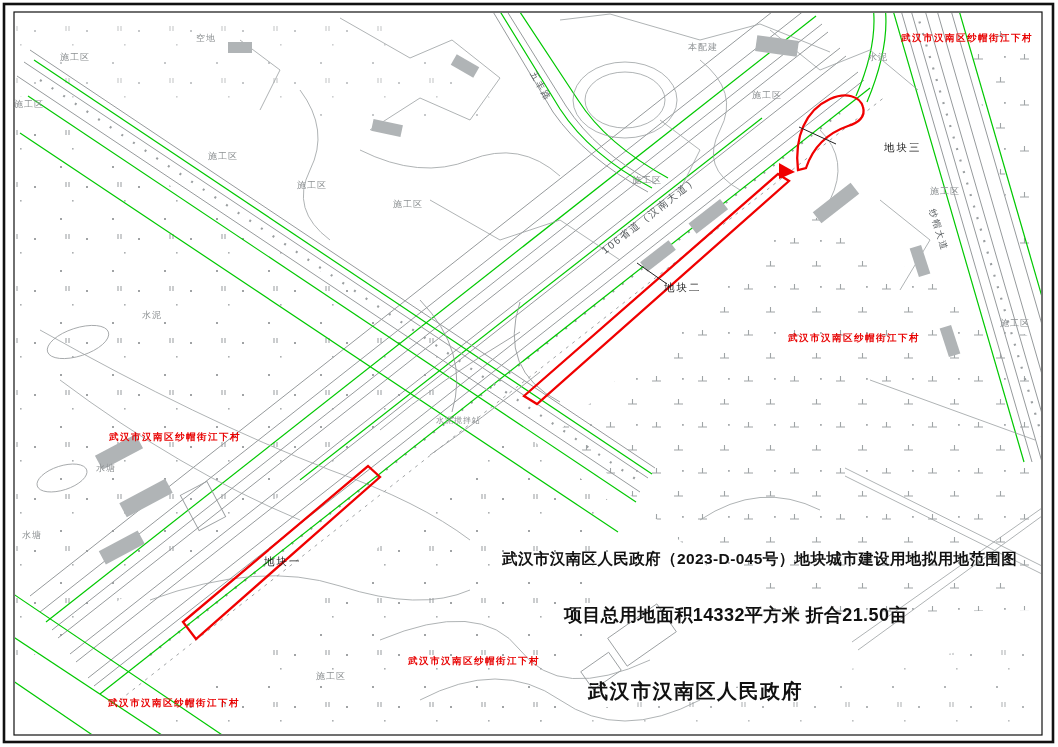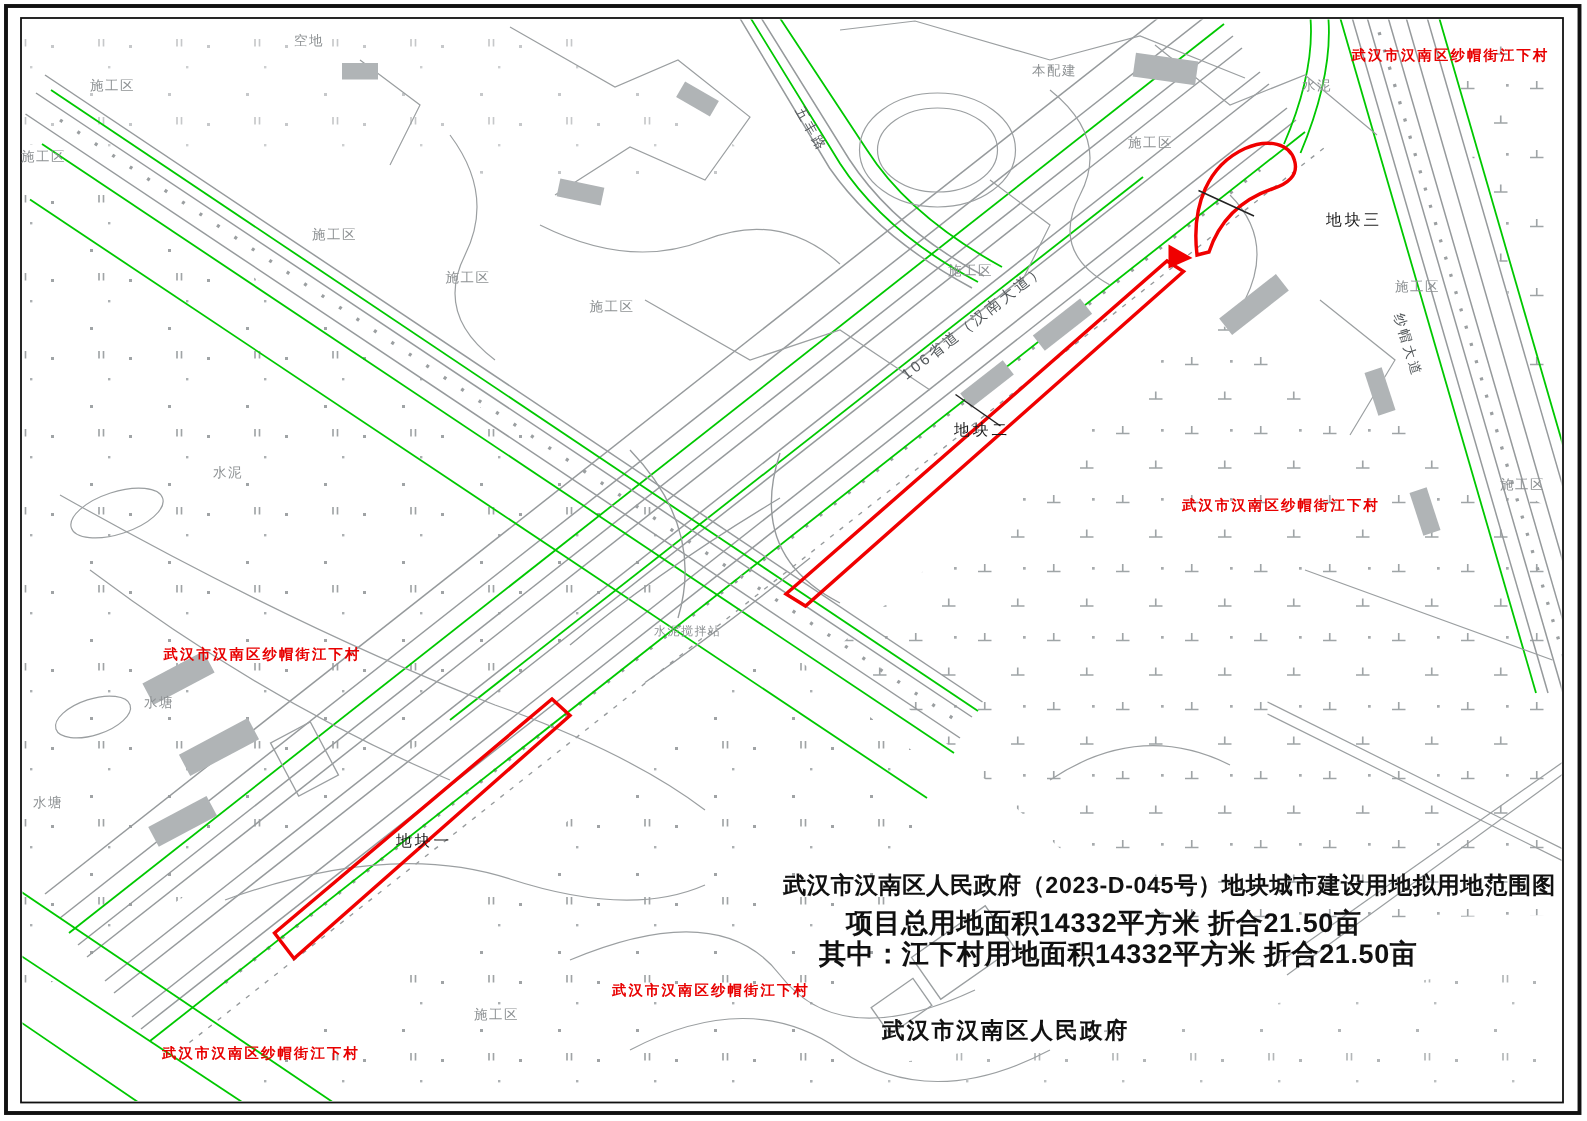--- a/index.html
+++ b/index.html
@@ -6,21 +6,21 @@
   .stage{position:relative;width:1058px;height:747px;background:#ffffff;overflow:hidden;}
   .stage svg{position:absolute;left:0;top:0;}
   .lbl{position:absolute;white-space:nowrap;line-height:1;}
   .lbl-gray{color:#8d9193;font-size:9px;letter-spacing:1px;}
   .lbl-red{color:#e80000;font-size:9.5px;font-weight:bold;letter-spacing:1.5px;margin-left:16px;}
   .lbl-parcel{color:#1a1a1a;font-size:10.5px;letter-spacing:2px;}
   .lbl-road{color:#52575a;font-size:10px;letter-spacing:2px;transform-origin:left top;}
   .title-line{position:absolute;color:#111;font-weight:bold;white-space:nowrap;}
   .t1{font-size:15.5px;letter-spacing:0.4px;}
   .t2{font-size:18px;letter-spacing:0.4px;}
-  .t4{font-size:15px;letter-spacing:1.5px;}
+  .t4{font-size:20px;letter-spacing:1.5px;}
 </style>
 </head>
 <body>
 
 <div class="stage">
 
 <svg width="1058" height="747" viewBox="0 0 1058 747">
   <defs>
     <clipPath id="mapclip">
           <rect x="15" y="13" width="1026" height="721"></rect>
@@ -183,43 +183,42 @@
   </g>
 </svg>
 
 <span class="lbl lbl-red" style="left:885px;top:33px;">武汉市汉南区纱帽街江下村</span>
 <span class="lbl lbl-red" style="left:93px;top:432px;">武汉市汉南区纱帽街江下村</span>
 <span class="lbl lbl-red" style="left:772px;top:333px;">武汉市汉南区纱帽街江下村</span>
 <span class="lbl lbl-red" style="left:392px;top:656px;">武汉市汉南区纱帽街江下村</span>
 <span class="lbl lbl-red" style="left:92px;top:698px;">武汉市汉南区纱帽街江下村</span>
 
 <span class="lbl lbl-parcel" style="left:264px;top:556px;">地块一</span>
-<span class="lbl lbl-parcel" style="left:636px;top:282px;">地块二</span>
+<span class="lbl lbl-parcel" style="left:664px;top:282px;">地块二</span>
 <span class="lbl lbl-parcel" style="left:884px;top:142px;text-align:right;">地块三</span>
 
 <span class="lbl lbl-road" style="left:600px;top:248px;transform:rotate(-38deg);">106省道（汉南大道）</span>
 <span class="lbl lbl-road" style="left:536px;top:70px;transform:rotate(60deg);font-size:9px;">五丰路</span>
 <span class="lbl lbl-road" style="left:936px;top:208px;transform:rotate(73deg);font-size:9px;">纱帽大道</span>
 
 <span class="lbl lbl-gray" style="left:60px;top:53px;">施工区</span>
 <span class="lbl lbl-gray" style="left:14px;top:100px;">施工区</span>
 <span class="lbl lbl-gray" style="left:208px;top:152px;">施工区</span>
 <span class="lbl lbl-gray" style="left:297px;top:181px;">施工区</span>
 <span class="lbl lbl-gray" style="left:393px;top:200px;">施工区</span>
 <span class="lbl lbl-gray" style="left:632px;top:176px;">施工区</span>
 <span class="lbl lbl-gray" style="left:752px;top:91px;">施工区</span>
 <span class="lbl lbl-gray" style="left:930px;top:187px;">施工区</span>
 <span class="lbl lbl-gray" style="left:1000px;top:319px;">施工区</span>
 <span class="lbl lbl-gray" style="left:316px;top:672px;">施工区</span>
-<span class="lbl lbl-gray" style="left:196px;top:24px;font-family:Liberation Mono, monospace;">空地</span>
+<span class="lbl lbl-gray" style="left:196px;top:34px;">空地</span>
 <span class="lbl lbl-gray" style="left:868px;top:53px;">水泥</span>
 <span class="lbl lbl-gray" style="left:142px;top:311px;">水泥</span>
 <span class="lbl lbl-gray" style="left:96px;top:464px;">水塘</span>
 <span class="lbl lbl-gray" style="left:22px;top:531px;">水塘</span>
 <span class="lbl lbl-gray" style="left:688px;top:43px;">本配建</span>
 <span class="lbl lbl-gray" style="left:436px;top:417px;font-size:8px;text-align:center;">水泥搅拌站</span>
 
-<div class="title-line t1" style="left:502px;top:580px;margin-left:20px;">武汉市汉南区人民政府（2023-D-045号）地块城市建设用地拟用地范围图</div>
+<div class="title-line t1" style="left:502px;top:549px;">武汉市汉南区人民政府（2023-D-045号）地块城市建设用地拟用地范围图</div>
 <div class="title-line t2" style="left:564px;top:603px;">项目总用地面积14332平方米  折合21.50亩</div>
-<div class="title-line t2" style="left:546px;top:624px;">其中：江下村用地面积14332平方米  折合21.50亩</div>
 <div class="title-line t4" style="left:588px;top:678px;">武汉市汉南区人民政府</div>
 
 </div>
 
 </body></html>

